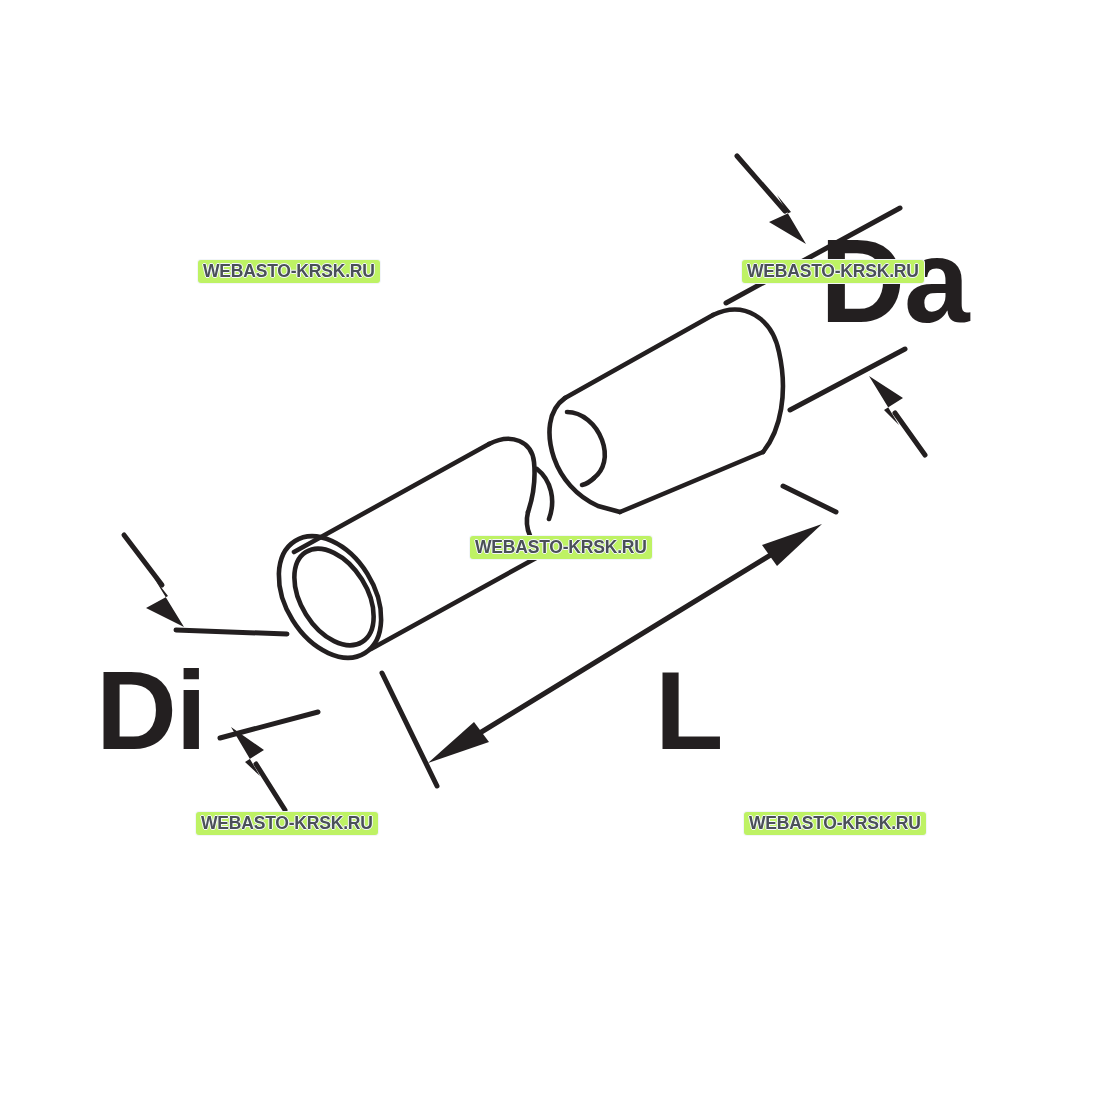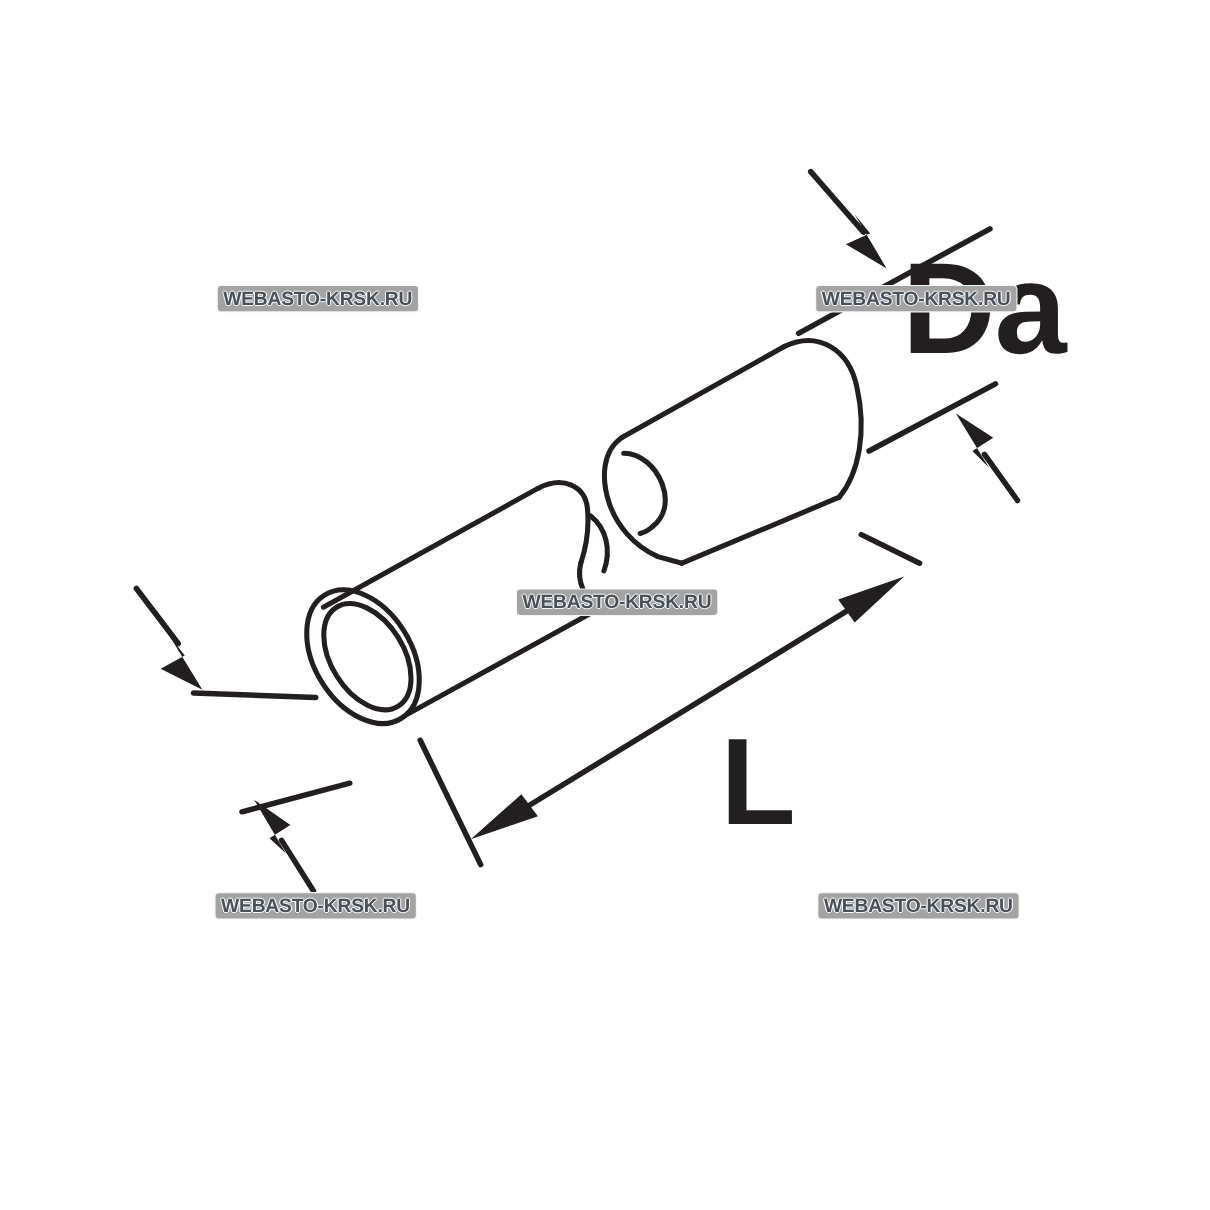--- a/index.html
+++ b/index.html
@@ -55,21 +55,21 @@
     font-size: 112px;
   }
   
   .watermark {
     position: absolute;
     font-family: "Liberation Sans", sans-serif;
     font-weight: bold;
     font-size: 17.5px;
     letter-spacing: -0.2px;
     color: #4a5058;
-    background: #a3a3a3;
+    background: #bef264;
     padding: 2px 5px 3px 5px;
     border-radius: 3px;
     white-space: nowrap;
     line-height: 1.05;
     text-shadow:
        1px 0 0 #f4f7fa, -1px 0 0 #f4f7fa,
        0 1px 0 #f4f7fa, 0 -1px 0 #f4f7fa;
     box-shadow: 0 0 0 1px #f2f5f8;
   }
   #wm-1 { left: 198px; top: 260px; }
@@ -175,20 +175,21 @@
 
       <polygon class="head" points="428,763 489,742 474,722 "></polygon>
 
       <polygon class="head" points="822,524 762,545 777,566 "></polygon>
     </g>
 
   </svg>
 
   <div class="dimletter" id="label-da">Da</div>
 
+  <div class="dimletter" id="label-di">Di</div>
 
   <div class="dimletter" id="label-l">L</div>
 
   <div class="watermark" id="wm-1">WEBASTO-KRSK.RU</div>
   <div class="watermark" id="wm-2">WEBASTO-KRSK.RU</div>
   <div class="watermark" id="wm-3">WEBASTO-KRSK.RU</div>
   <div class="watermark" id="wm-4">WEBASTO-KRSK.RU</div>
   <div class="watermark" id="wm-5">WEBASTO-KRSK.RU</div>
 
 

